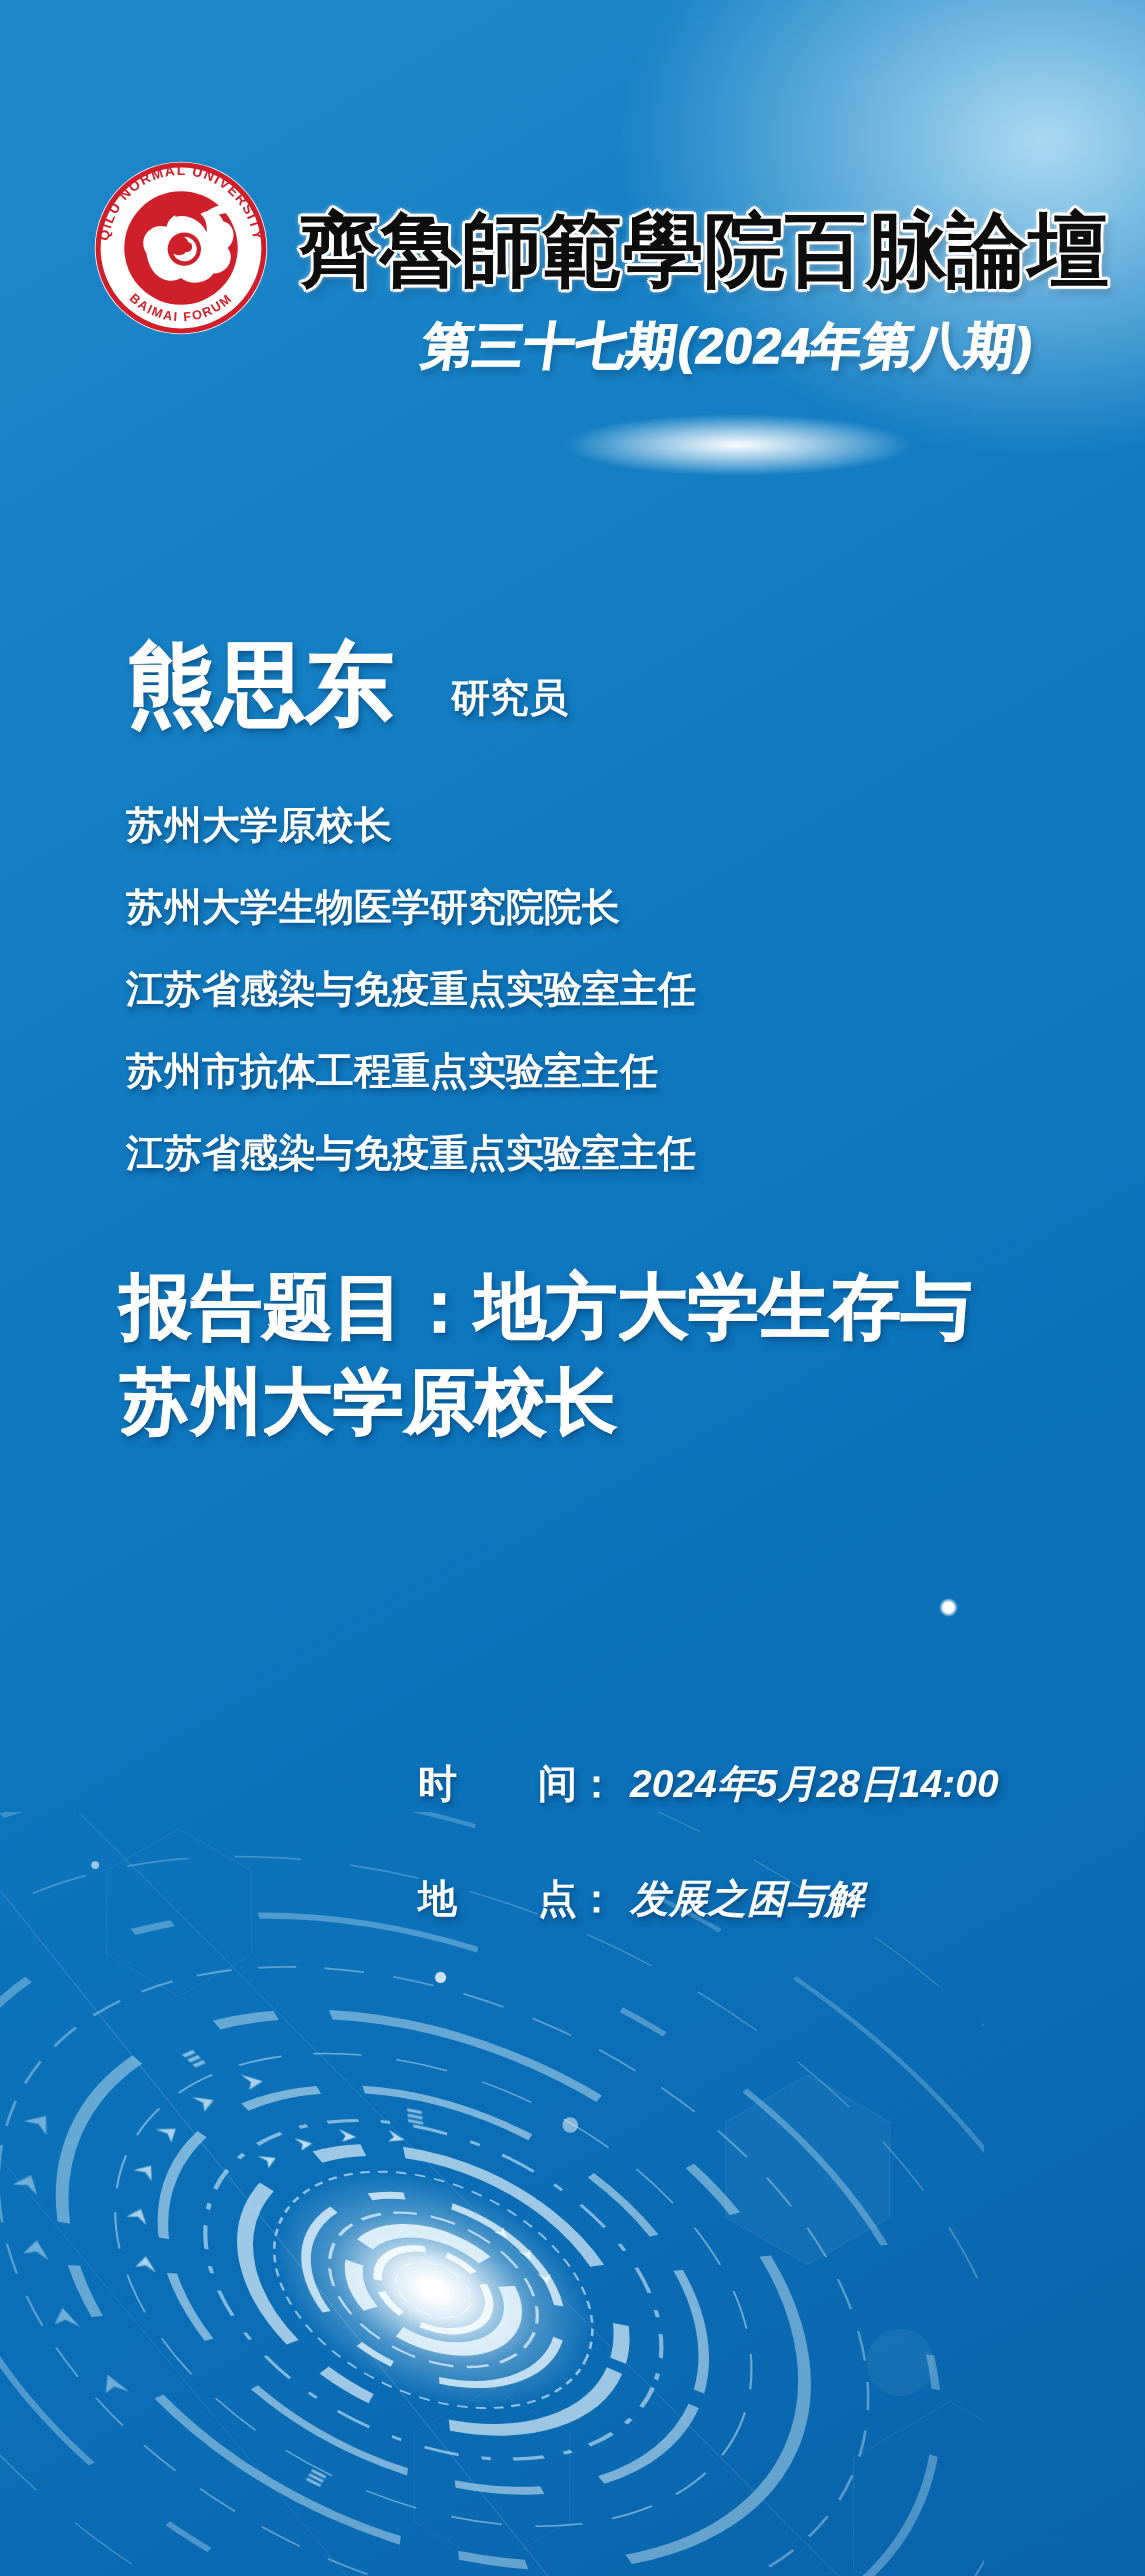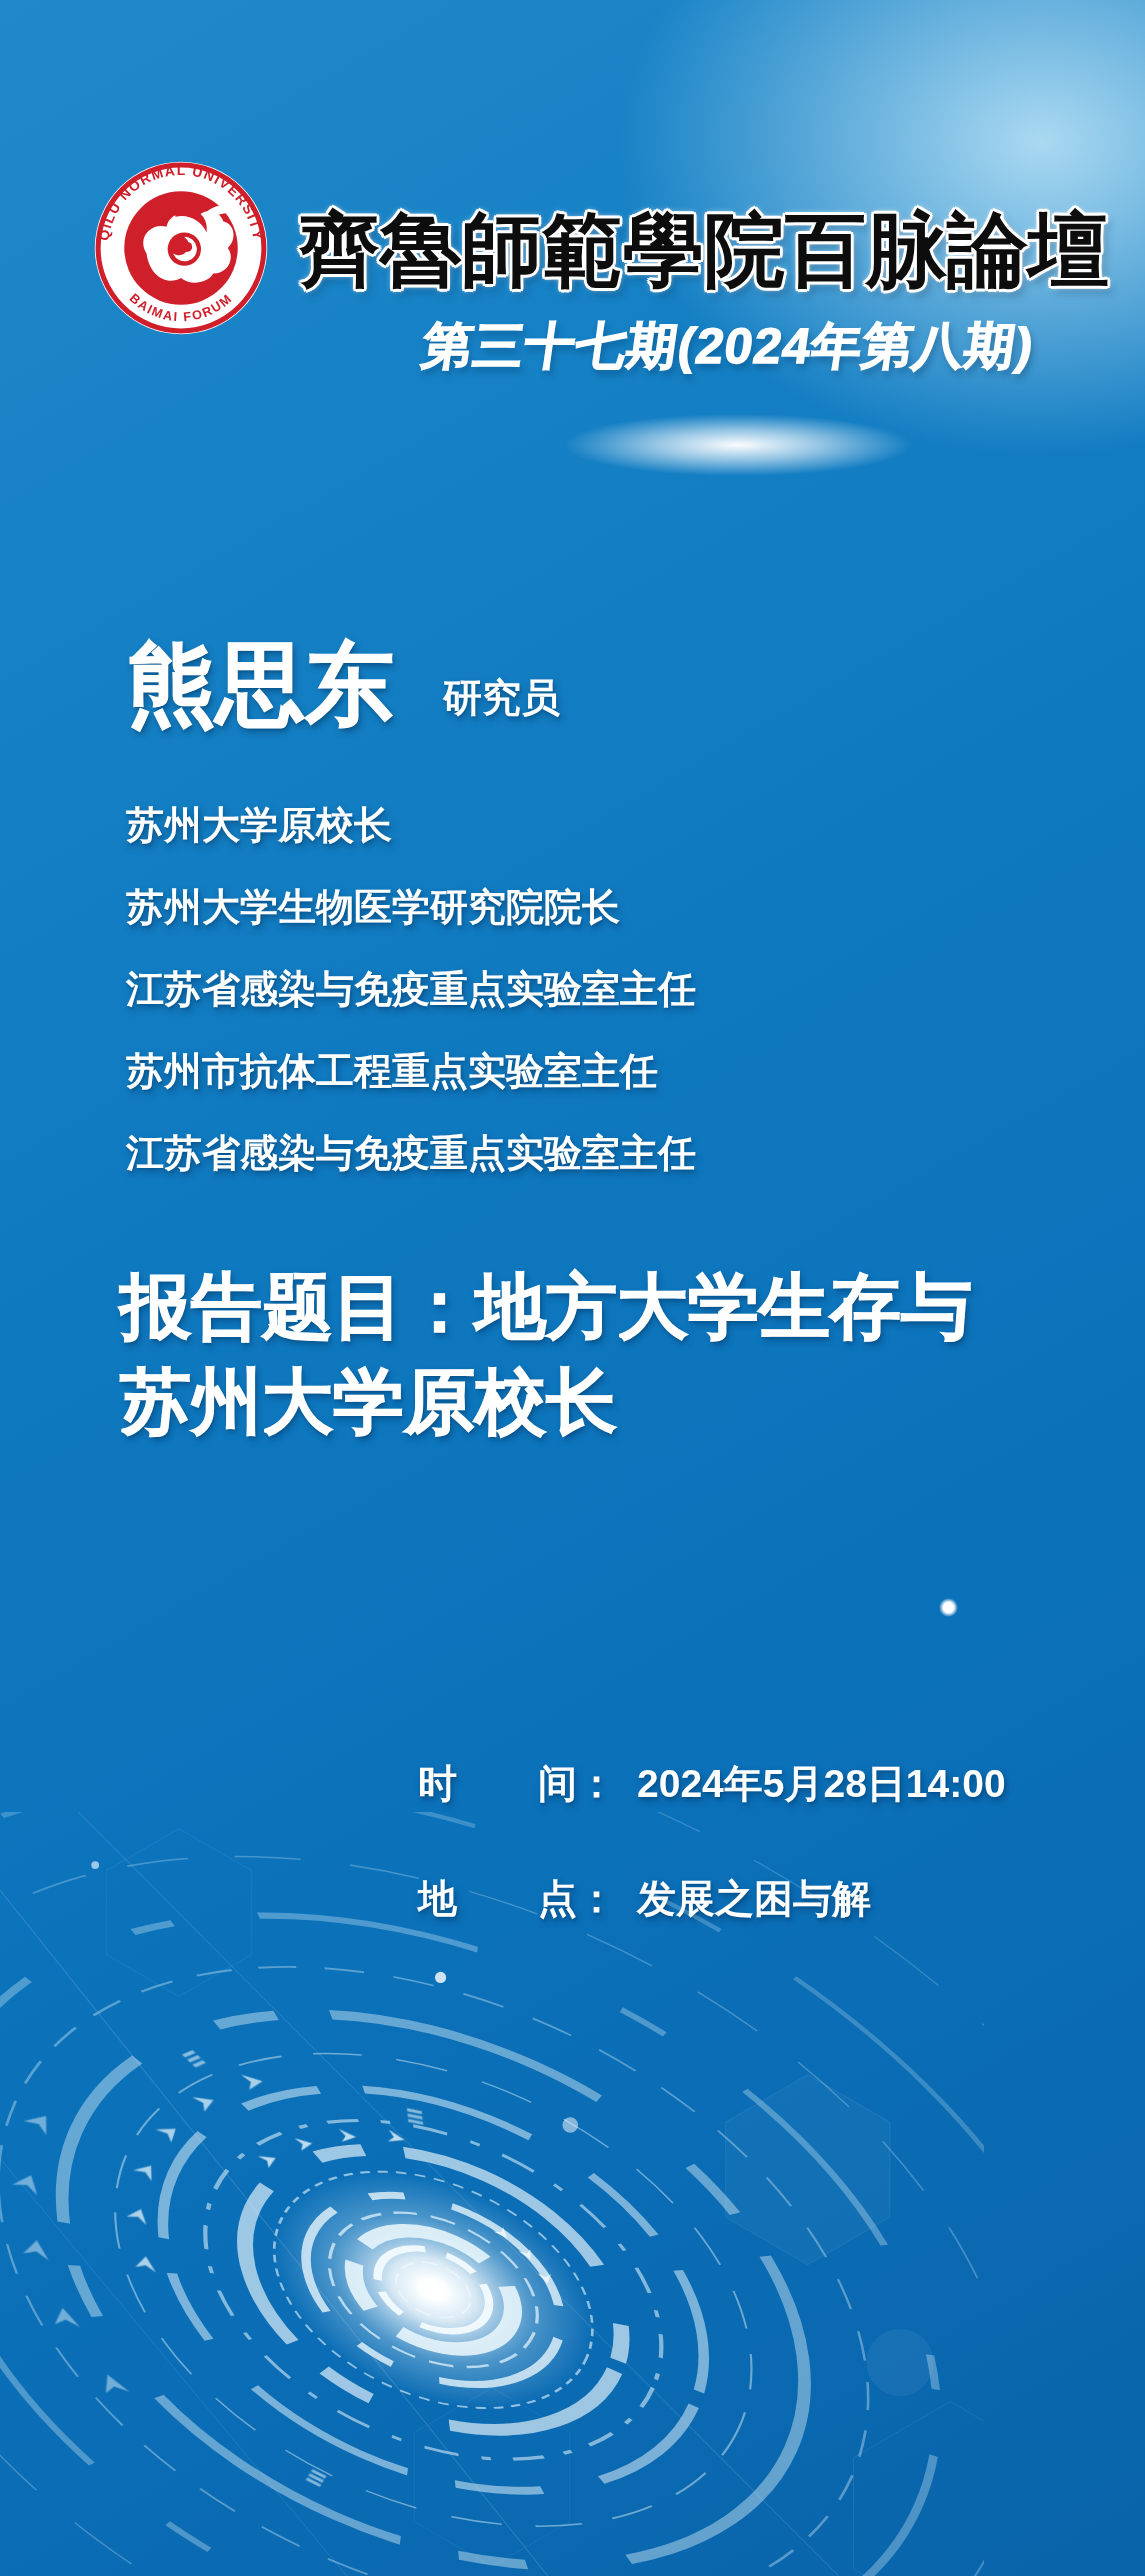--- a/index.html
+++ b/index.html
@@ -39,35 +39,35 @@
   .flare{
     left:503px;top:403px;width:470px;height:84px;
     background:radial-gradient(closest-side, rgba(255,255,255,0.98) 0%, rgba(255,255,255,0.55) 35%, rgba(255,255,255,0) 74%);
   }
   .dot{
     left:939px;top:1598px;width:19px;height:19px;border-radius:50%;
     background:radial-gradient(closest-side,#ffffff 0%, #ffffff 55%, rgba(255,255,255,0) 100%);
   }
 
   
-  .speaker-row{left:127px;top:636px;display:flex;align-items:flex-end;white-space:nowrap;}
+  .speaker-row{left:127px;top:636px;display:flex;align-items:flex-end;white-space:nowrap;gap:8px;}
   .speaker-name{font-size:89px;font-weight:900;line-height:1.08;-webkit-text-stroke:1.1px #fff;}
   .speaker-rank{font-size:39px;font-weight:700;margin-left:49px;padding-bottom:6.7px;}
 
   .affiliations{left:126px;top:784px;}
   .affiliation{font-size:38px;font-weight:700;line-height:82px;white-space:nowrap;}
 
   .report-title{left:120px;top:1259px;font-size:71px;font-weight:900;line-height:95px;white-space:nowrap;-webkit-text-stroke:1.1px #fff;}
 
   
   .details{left:418px;top:1764px;font-size:39px;font-weight:700;}
   .detail-row{margin-bottom:74px;white-space:nowrap;line-height:1.05;}
   .d-label{display:inline-block;width:159px;text-align:justify;text-align-last:justify;vertical-align:bottom;}
   .d-colon{display:inline-block;}
-  .d-value{display:inline-block;margin-left:21px;}
+  .d-value{display:inline-block;margin-left:14px;font-style:italic;}
 
   .tech{left:0px;top:1812px;width:984px;height:764px;}
 </style>
 </head>
 <body>
 
 <div id="poster">
 
   <svg class="abs logo" viewBox="-160 -160 320 320" xmlns="http://www.w3.org/2000/svg">
     <circle r="155" fill="#ffffff"></circle>

